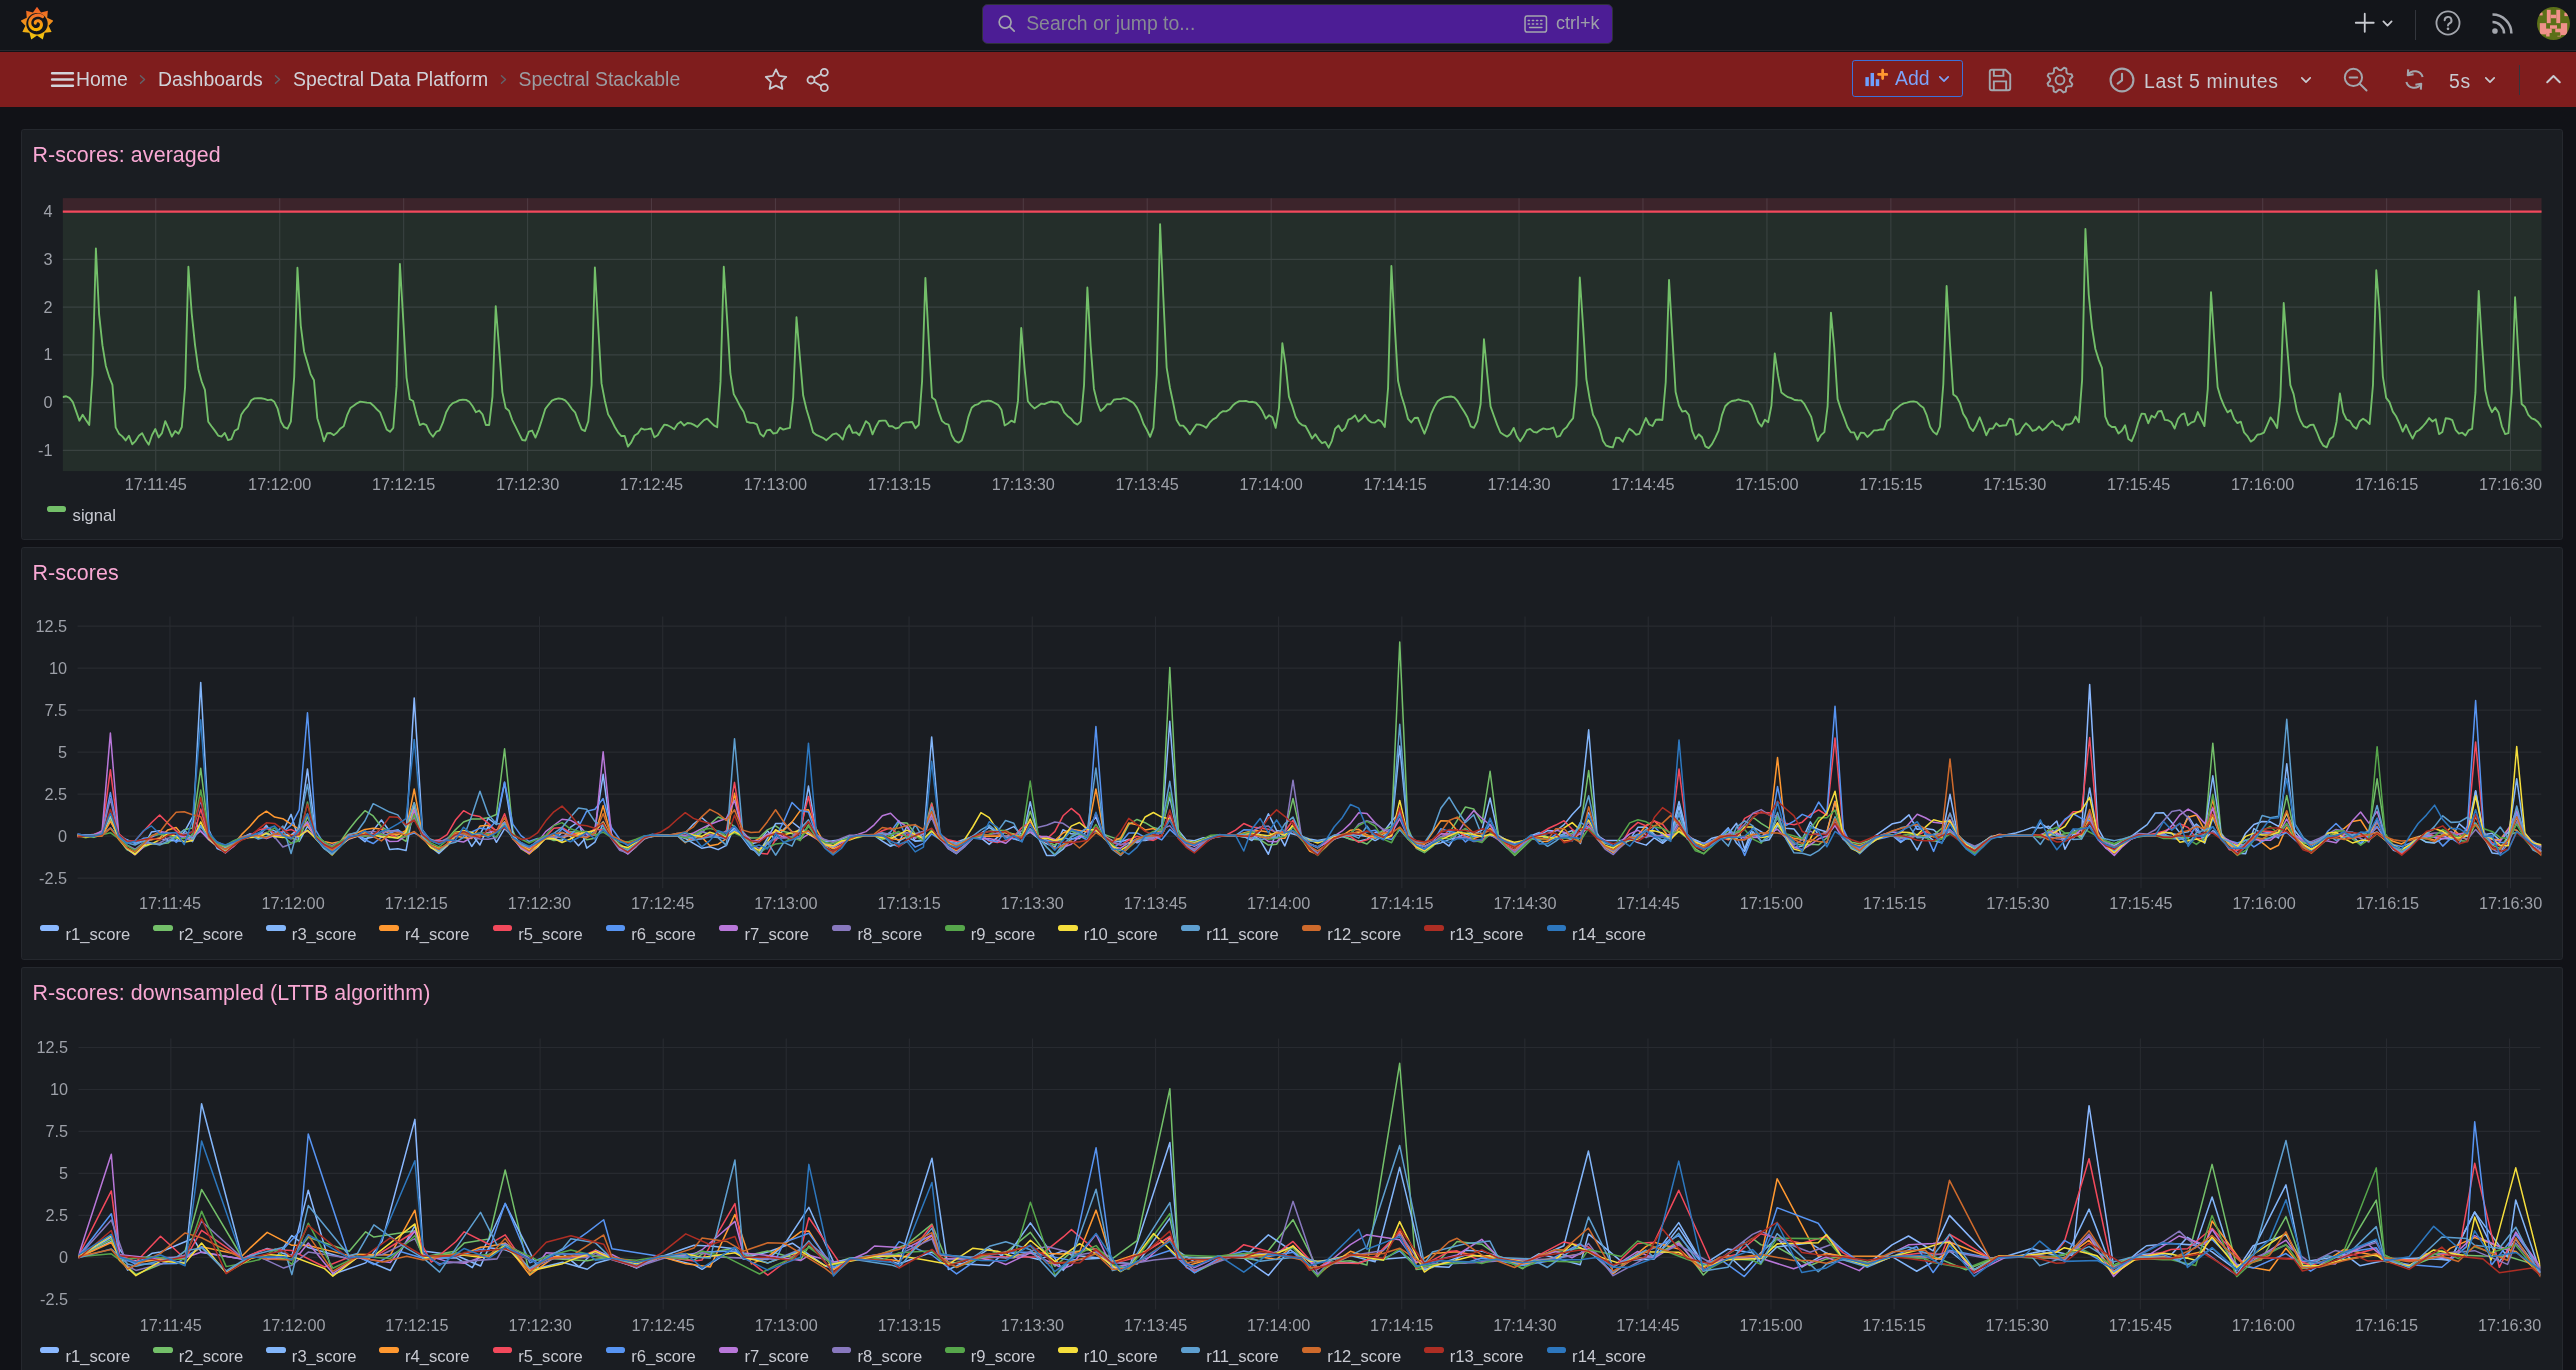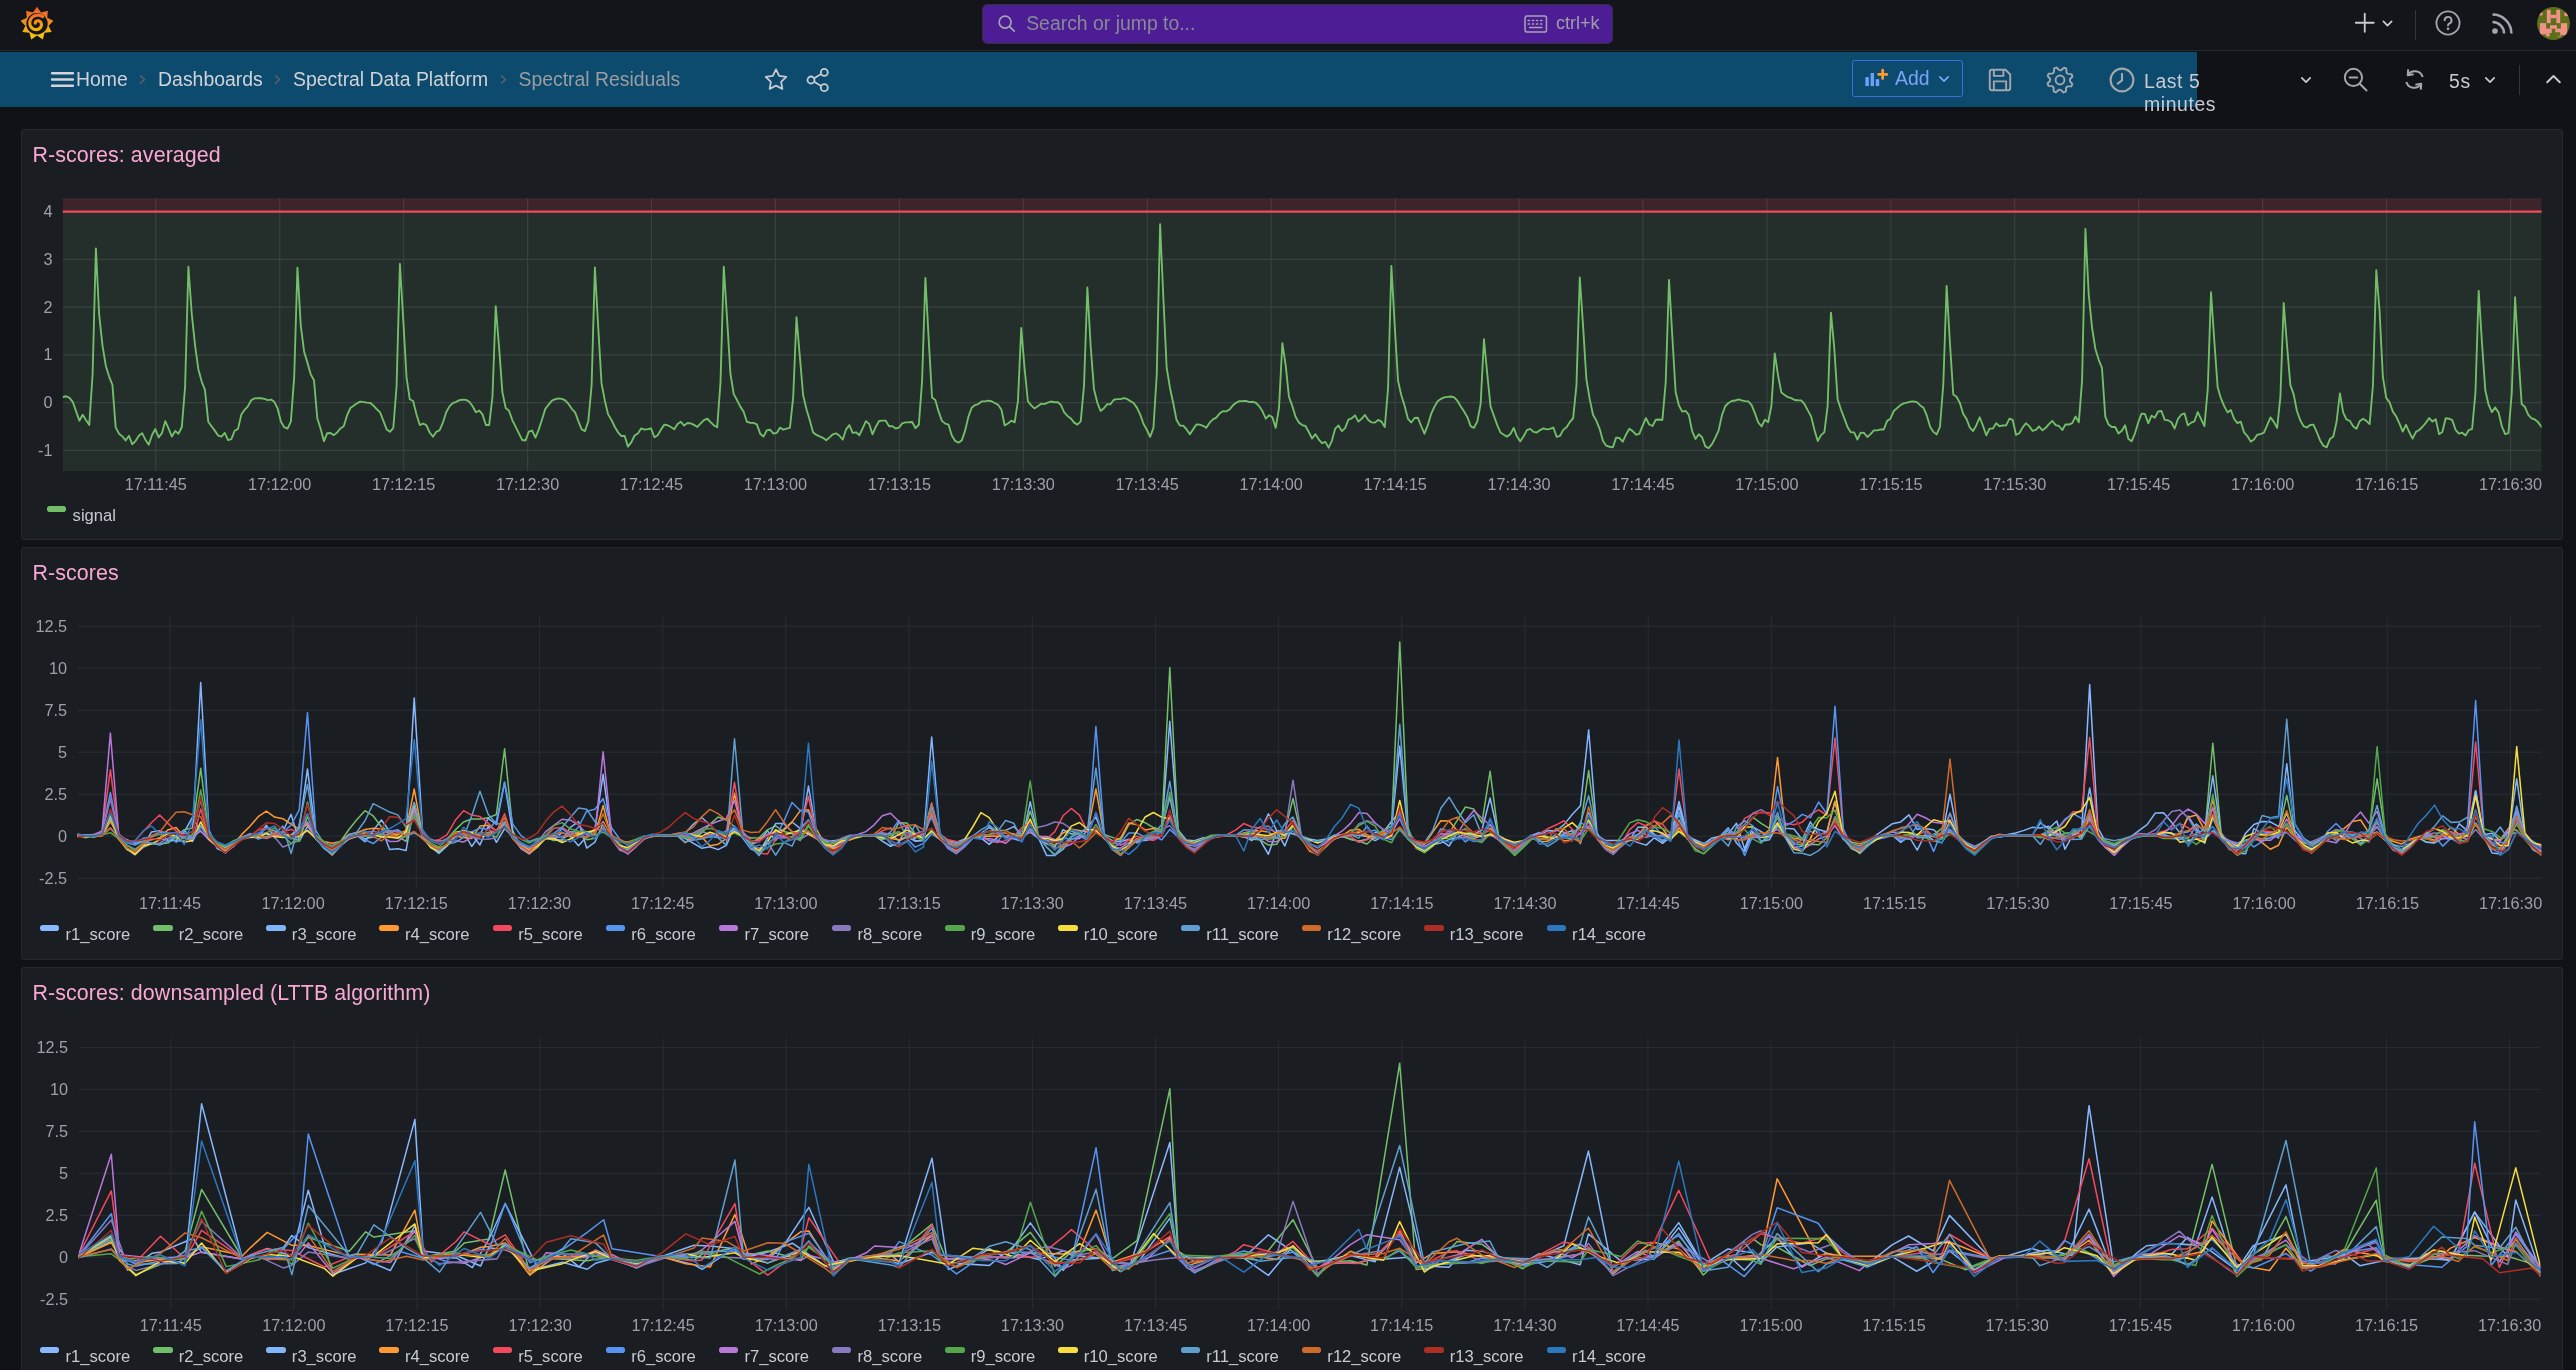--- a/index.html
+++ b/index.html
@@ -1,17 +1,17 @@
 <!DOCTYPE html>
 <html style="font-size:11px"><head><meta charset="utf-8"><style>
 * { margin:0; padding:0; box-sizing:border-box; }
 html,body { width:2576px; height:1371px; background:#111217; font-family:"Liberation Sans",sans-serif; overflow:hidden; }
 .abs { position:absolute; }
 #hdr { position:absolute; left:0; top:0; width:2576px; height:51px; background:#13151a; border-bottom:1.1px solid #26282e; }
-#tb { position:absolute; left:0; top:52px; width:2197px; height:55px; background:#0c4a6e; }
+#tb { position:absolute; left:0; top:52px; width:2576px; height:55px; background:#7f1d1d;text-align:right; }
 .panel { position:absolute; background:#1a1d22; border:1.1px solid #25282e; border-radius:2.8px; }
 .ptitle { position:absolute; left:10.4px; top:13px; font-size:21.4px; font-weight:500; color:#f9a8d4; letter-spacing:0.1px; }
 .legend { position:absolute; display:flex; align-items:center; font-size:16.6px; color:#C8CAD2; }
 .legend .li { display:flex; align-items:flex-start; margin-right:23px; white-space:nowrap; }
 .legend .sw { display:inline-block; width:19.4px; height:5.5px; border-radius:2.8px; margin-right:6.2px; }
 .ibtn { display:flex; align-items:center; justify-content:center; }
 #searchbox { position:absolute; left:982px; top:3.5px; width:631px; height:40px; background:#4c1d95;
   border:1.1px solid #2f3239; border-radius:5.5px; display:flex; align-items:center; padding:0 12.5px; }
 #searchbox .ph { color:#878B93; font-size:19.4px; margin-left:9.7px; flex:1; }
 #searchbox .ck { color:#9DA0A8; font-size:18px; margin-left:8.3px; }
@@ -121,21 +121,21 @@
         <svg width="11" height="11" viewBox="0 0 16 16">
           <path d="M5 2.5l6 5.5-6 5.5" stroke="#62646B" stroke-width="2" fill="none" stroke-linecap="round" stroke-linejoin="round"></path>
         </svg>
       </span>
     <a>Spectral Data Platform</a>
       <span class="sep">
         <svg width="11" height="11" viewBox="0 0 16 16">
           <path d="M5 2.5l6 5.5-6 5.5" stroke="#62646B" stroke-width="2" fill="none" stroke-linecap="round" stroke-linejoin="round"></path>
         </svg>
       </span>
-    <span class="cur">Spectral Residuals</span>
+    <span class="cur">Spectral Stackable</span>
   </div>
   <div class="abs ibtn" style="left:763px;top:14.5px">
       <svg width="26" height="26" viewBox="0 0 38 38" style="" fill="none">
         <path d="M19 3.5l4.6 9.4 10.4 1.5-7.5 7.3 1.8 10.3L19 27.2 9.7 32l1.8-10.3L4 14.4l10.4-1.5z" stroke="#C9CBD1" stroke-width="2.6" stroke-linejoin="round"></path>
       </svg>
     </div>
   <div class="abs ibtn" style="left:804px;top:14px">
       <svg width="28" height="28" viewBox="0 0 40 40" style="" fill="none">
         <circle cx="29" cy="9" r="5" stroke="#C9CBD1" stroke-width="2.6"></circle>
         <circle cx="10" cy="20" r="5" stroke="#C9CBD1" stroke-width="2.6"></circle>

